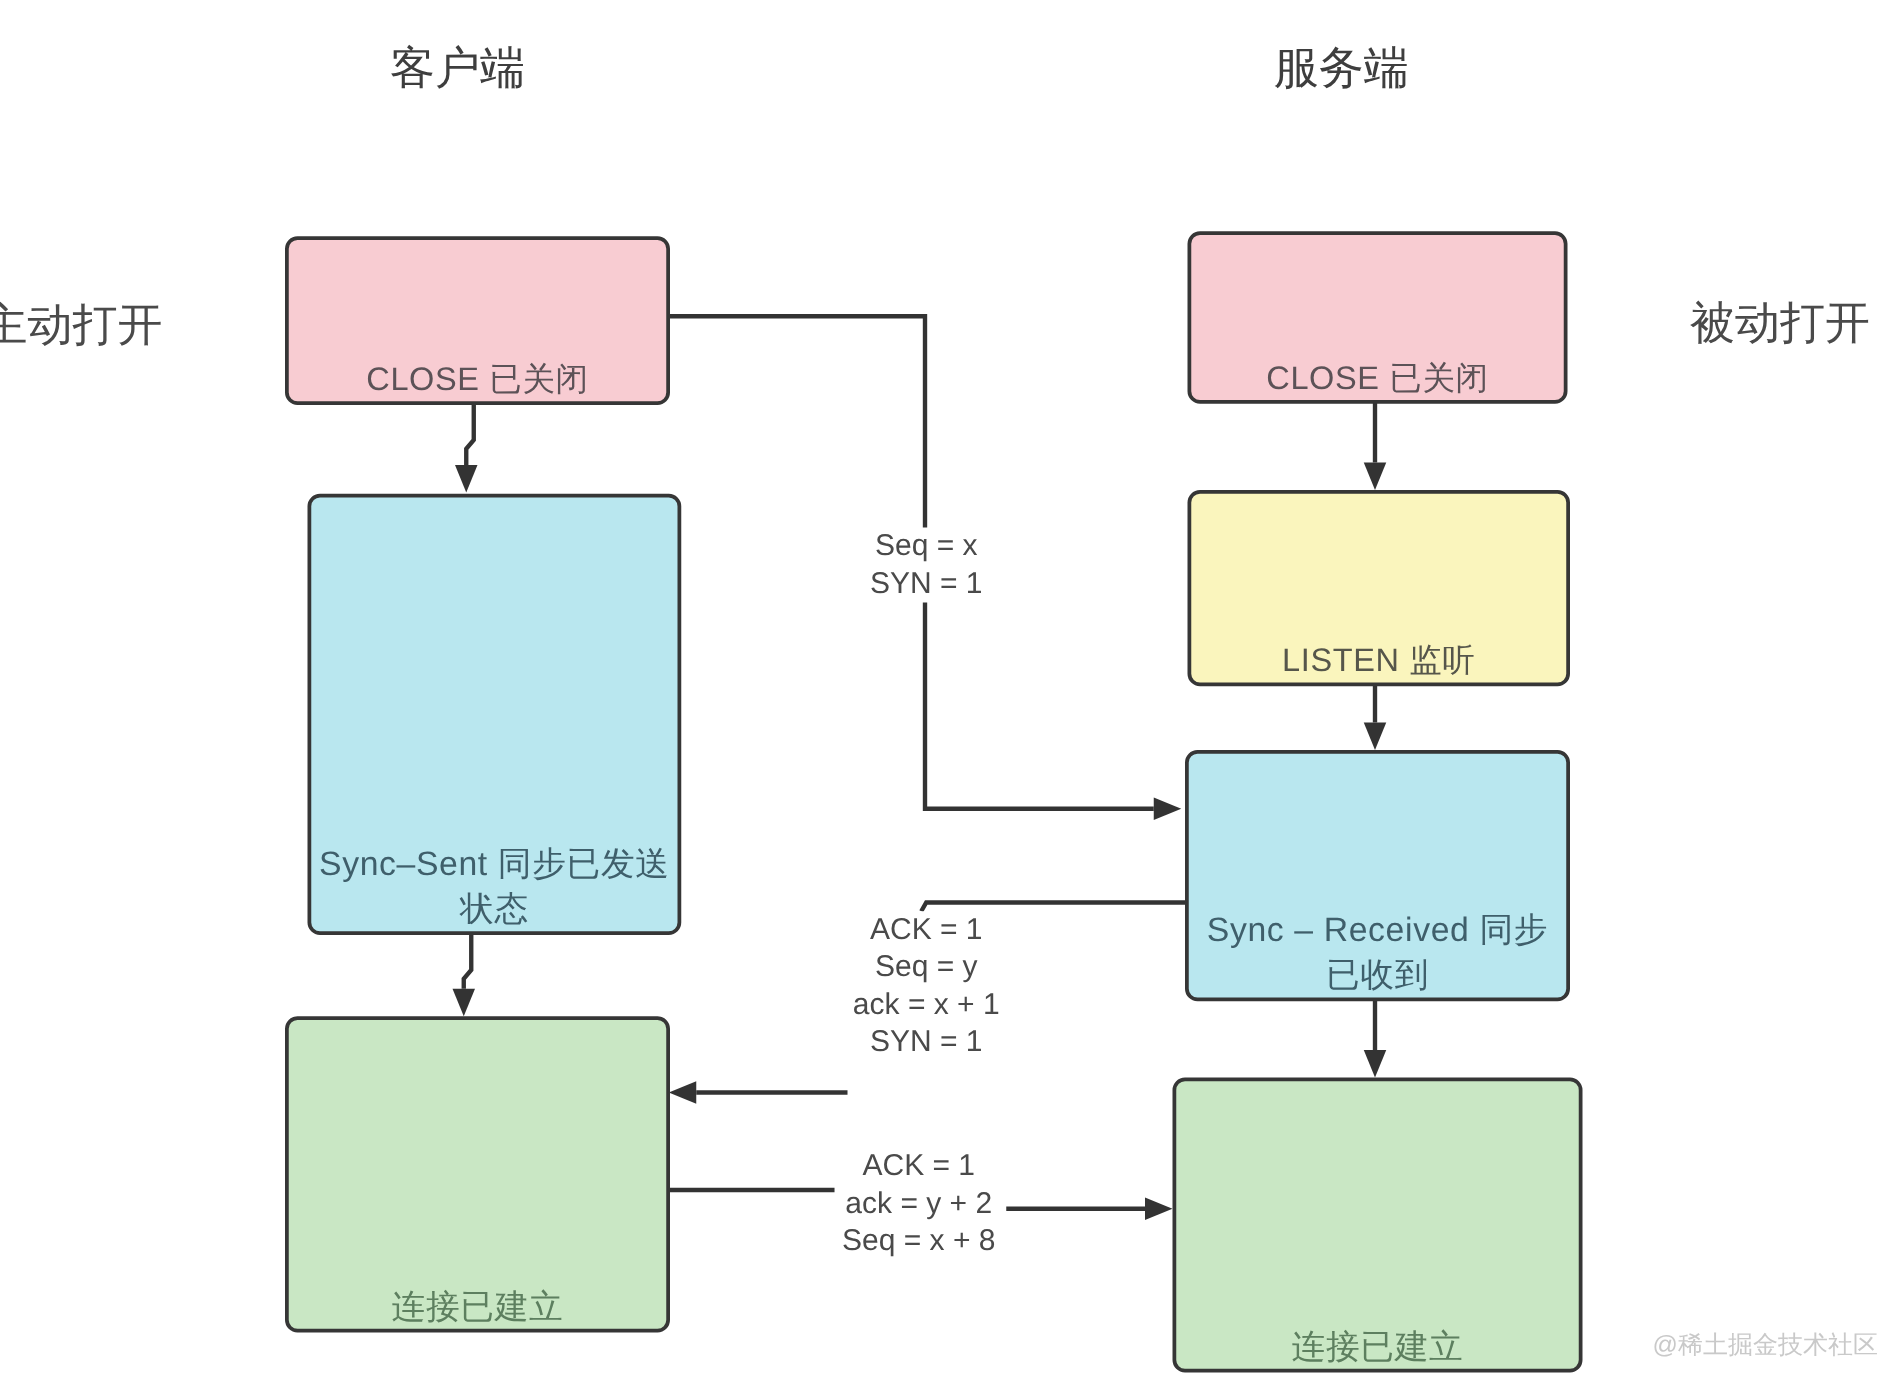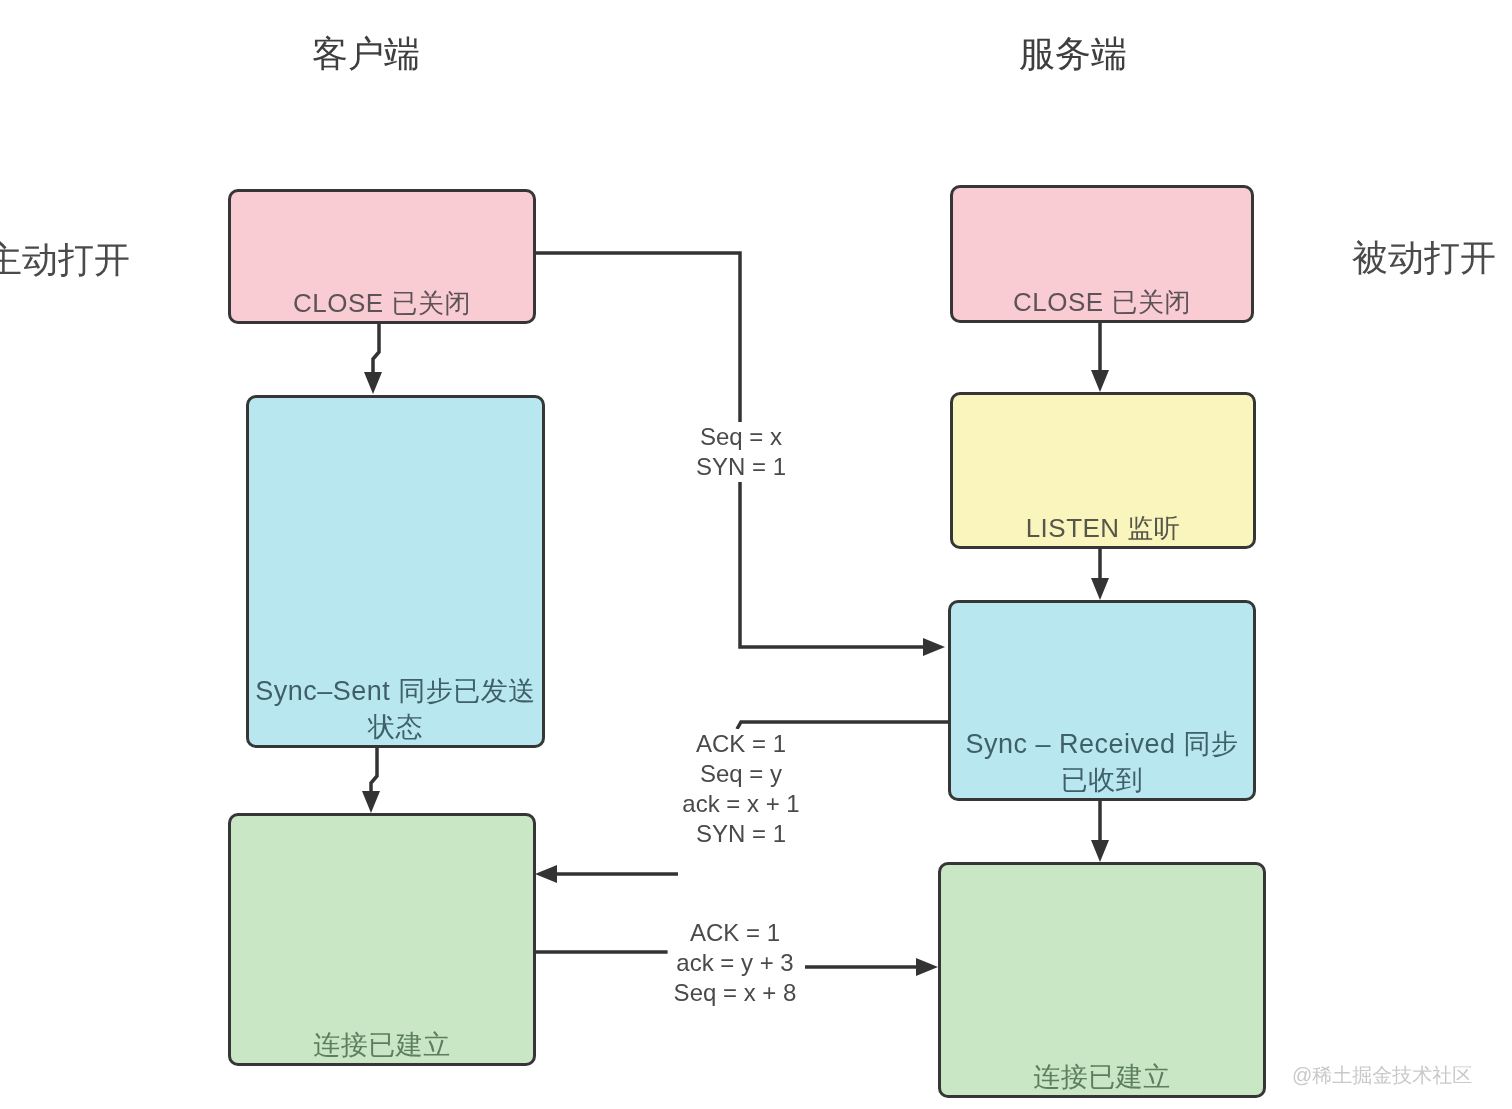--- a/index.html
+++ b/index.html
@@ -31,21 +31,21 @@
   .n-server-established{left:938px; top:862px;  width:322px; height:230px; font-size:27px; color:#5d7f5f;}
 
   .t-client-title {left:312px;  top:30px;}
   .t-server-title {left:1019px;  top:30px;}
   .t-active-open  {left:-14px;  top:236px;}
   .t-passive-open {left:1352px; top:234px;}
 
   .m-syn    {left:741px; top:422px;}
   .m-synack {left:741px; top:729px;}
   .m-ack    {left:735px; top:918px;}
-  .t-watermark{left:1292px; top:1062px;text-align:center;}
+  .t-watermark{left:1322px; top:1062px;text-align:center;}
 </style>
 </head>
 <body>
 
 <div class="stage">
 
   <svg class="wires" viewBox="0 0 1512 1109">
     <defs>
       <marker id="ah" markerUnits="userSpaceOnUse" markerWidth="26" markerHeight="22" refX="2" refY="11" orient="auto">
         <path d="M2,2 L24,11 L2,20 Z" style="fill:#333333;stroke:none;"></path>
@@ -106,19 +106,19 @@
 
   <div class="msg m-synack">
     <div>ACK = 1</div>
     <div>Seq = y</div>
     <div>ack = x + 1</div>
     <div>SYN = 1</div>
   </div>
 
   <div class="msg m-ack">
     <div>ACK = 1</div>
-    <div>ack = y + 3</div>
+    <div>ack = y + 2</div>
     <div>Seq = x + 8</div>
   </div>
 
   <div class="watermark t-watermark">@稀土掘金技术社区</div>
 
 </div>
 
 </body></html>

